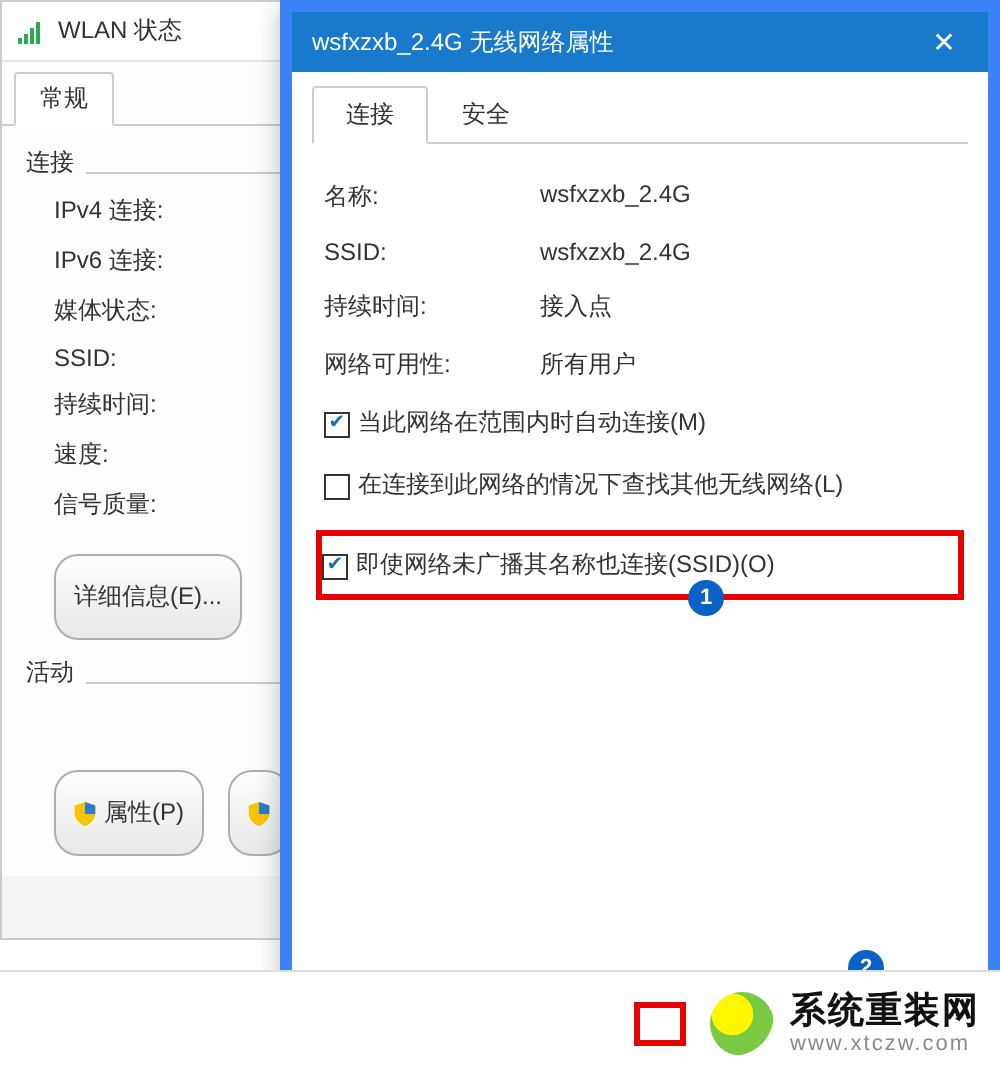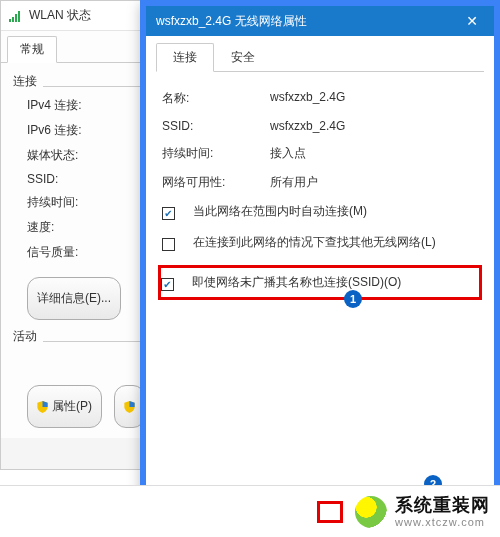--- a/index.html
+++ b/index.html
@@ -29,21 +29,21 @@
   
   .fg-window { position: absolute; left: 140px; top: 0; width: 360px; height: 528px; border: 6px solid #3b82f6; background: #fff; box-shadow: 0 4px 12px rgba(0,0,0,.25); }
   .fg-titlebar { height: 30px; background: #1979ca; color: #fff; display: flex; align-items: center; justify-content: space-between; padding: 0 0 0 10px; font-size: 12px; }
   .close-btn { width: 44px; height: 30px; display:flex; align-items:center; justify-content:center; color:#fff; font-size:14px; }
   .fg-body { padding: 6px 10px 10px 10px; }
   .fg-tabs { display:flex; border-bottom:1px solid #ccc; margin-bottom: 18px; }
   .fg-tab { padding: 5px 16px; border: 1px solid transparent; position: relative; top:1px; cursor: default; }
   .fg-tab.active { border: 1px solid #ccc; border-bottom: 1px solid #fff; background:#fff; border-radius:2px 2px 0 0; }
   .prop-row { display:flex; margin: 6px 6px 12px 6px; }
   .prop-label { width: 108px; }
-  .cb-row { display:flex; align-items:flex-end; gap:18px; margin: 6px 6px 14px 6px; }
+  .cb-row { display:flex; align-items:center; gap:4px; margin: 6px 6px 14px 6px; }
   .cb { width:13px; height:13px; border:1px solid #333; display:inline-flex; align-items:center; justify-content:center; font-size:10px; line-height:1; margin-top:1px; flex-shrink:0; }
   .cb.checked::after { content:"✔"; color:#1a6fb5; font-size:10px; }
   .red-box { border: 3px solid #e60000; padding: 6px 0; margin: 6px 2px; }
   .badge { position:absolute; width:18px; height:18px; border-radius:50%; background:#0a63c4; color:#fff; font-size:11px; display:flex; align-items:center; justify-content:center; font-weight:bold; }
   .badge1 { left: 344px; top: 290px; }
   .badge2 { left: 424px; top: 475px; }
 
   
   .wm-bar { position:absolute; left:0; bottom:0; width:500px; height:52px; background:#fff; border-top:1px solid #ddd; display:flex; align-items:center; justify-content:flex-end; padding-right:10px; }
   .wm-red { width:26px; height:22px; border:3px solid #e60000; margin-right:12px; }

